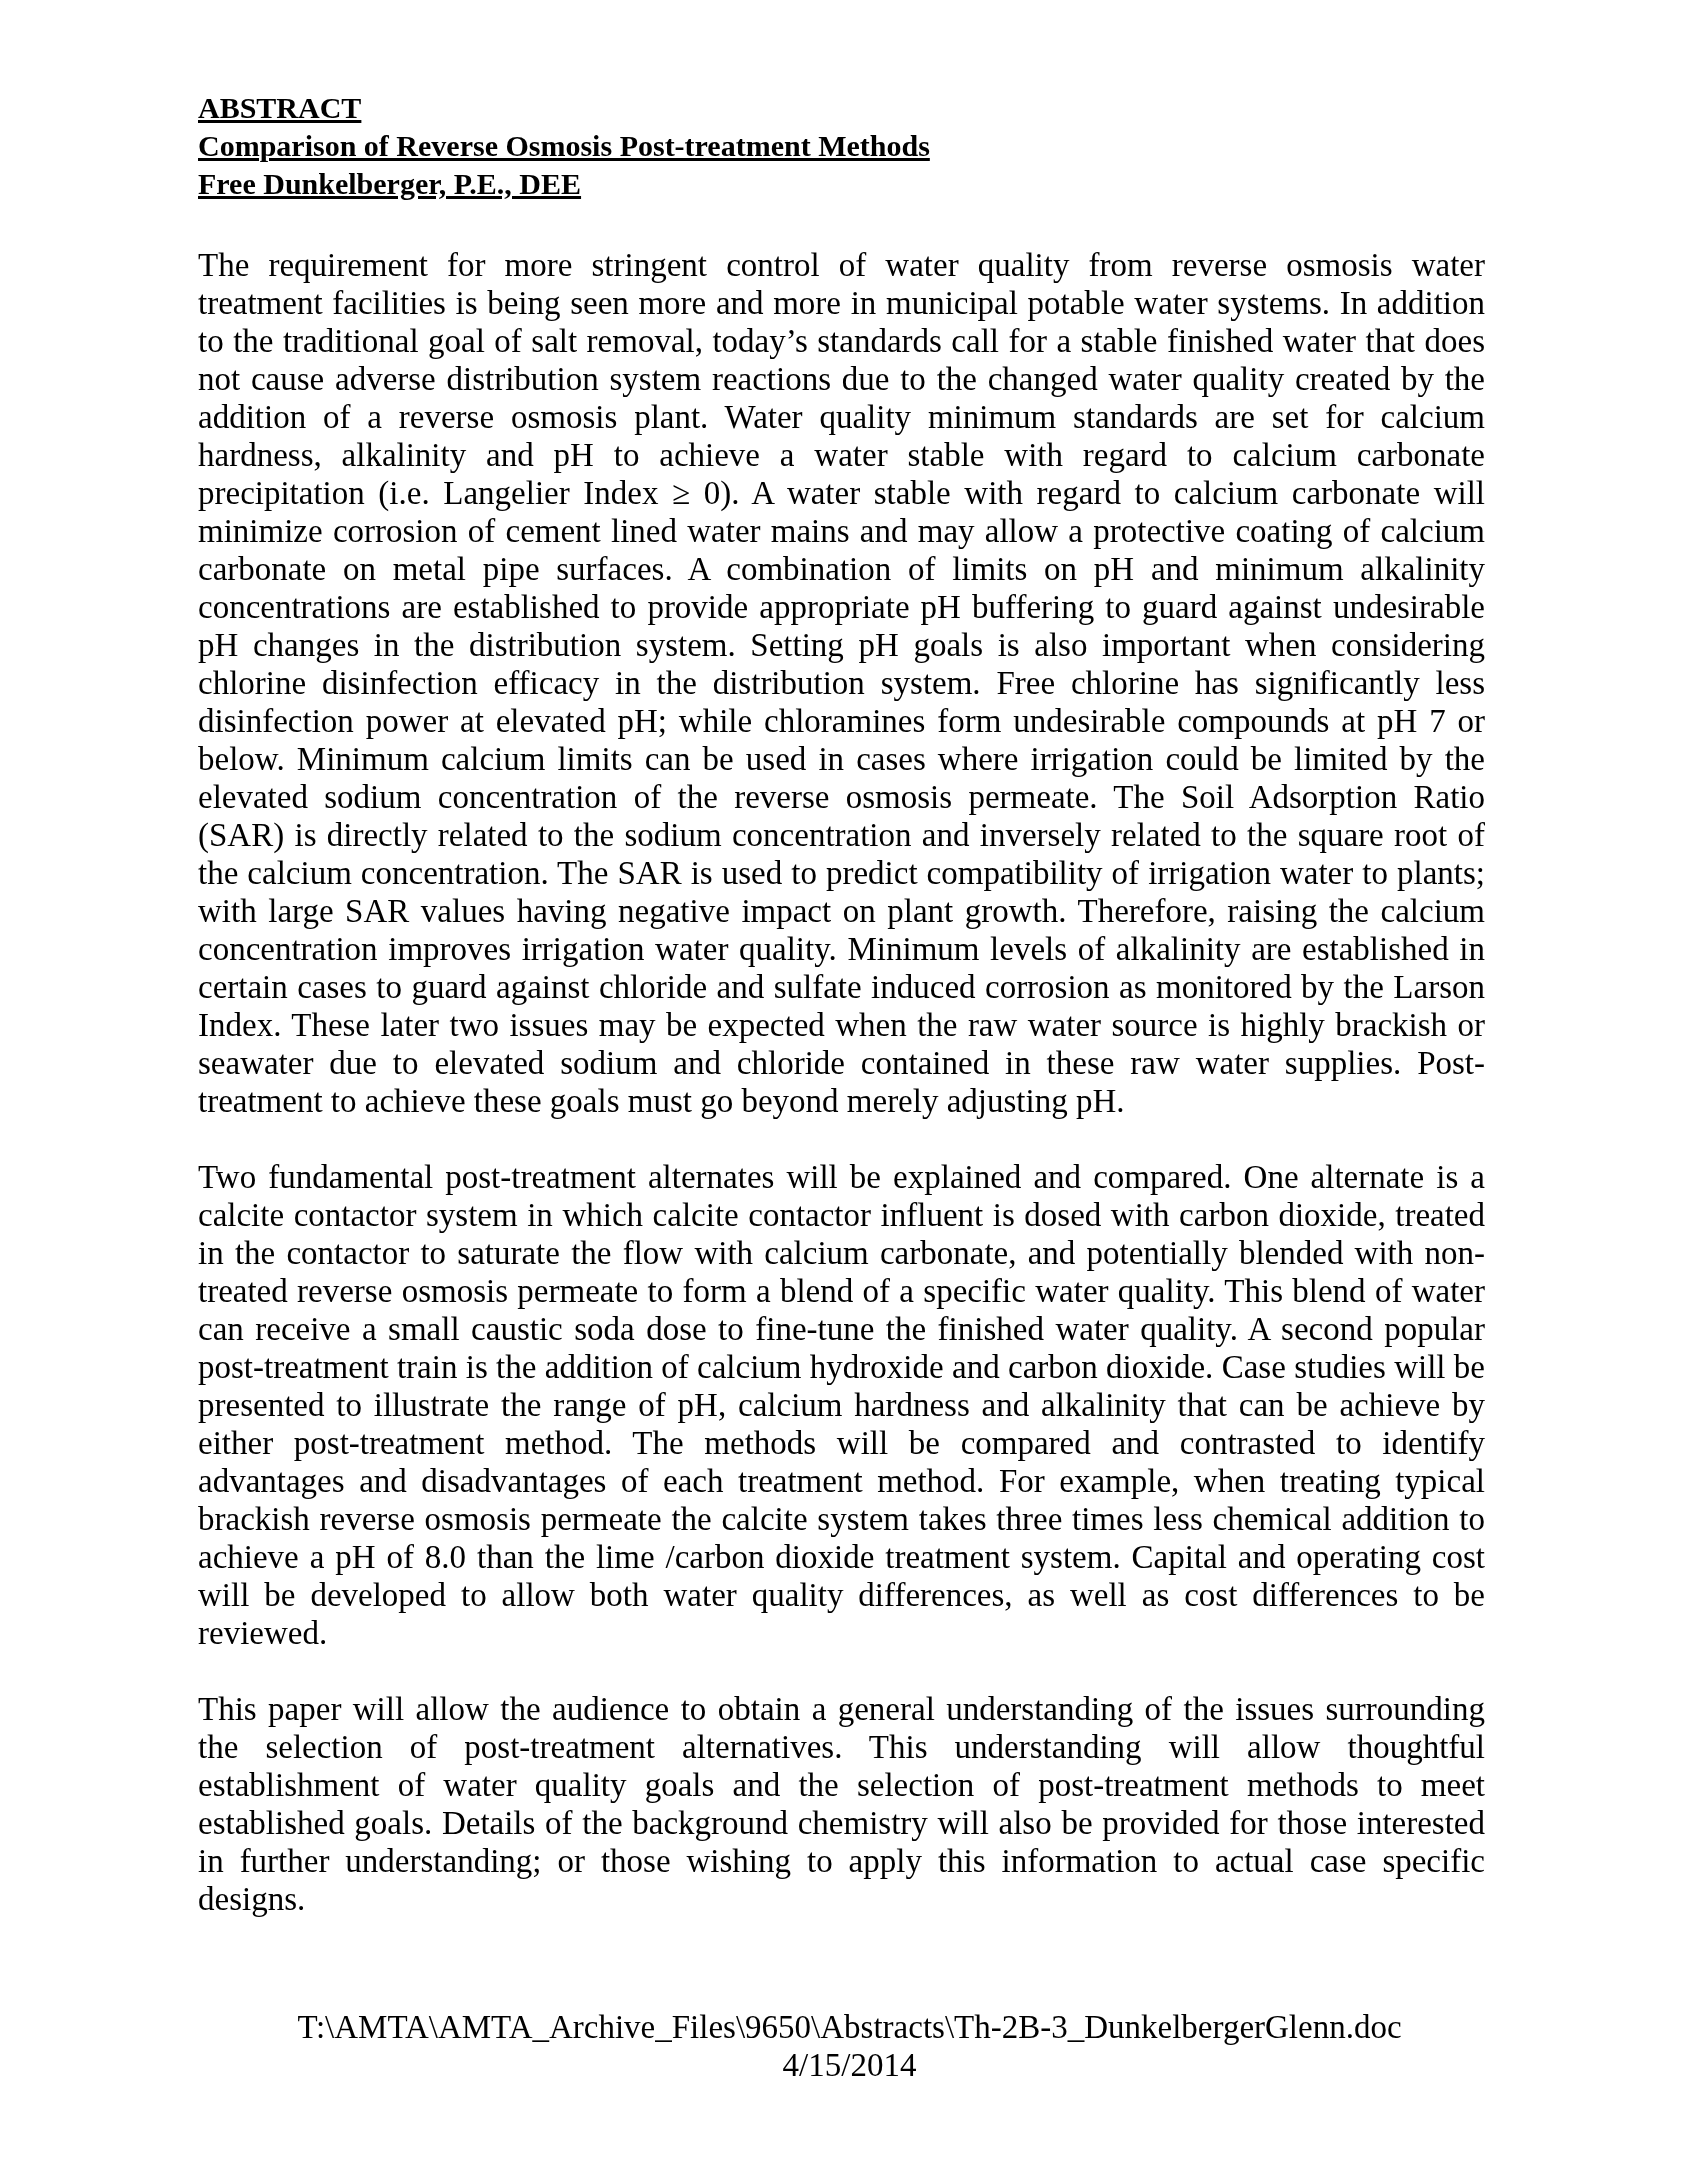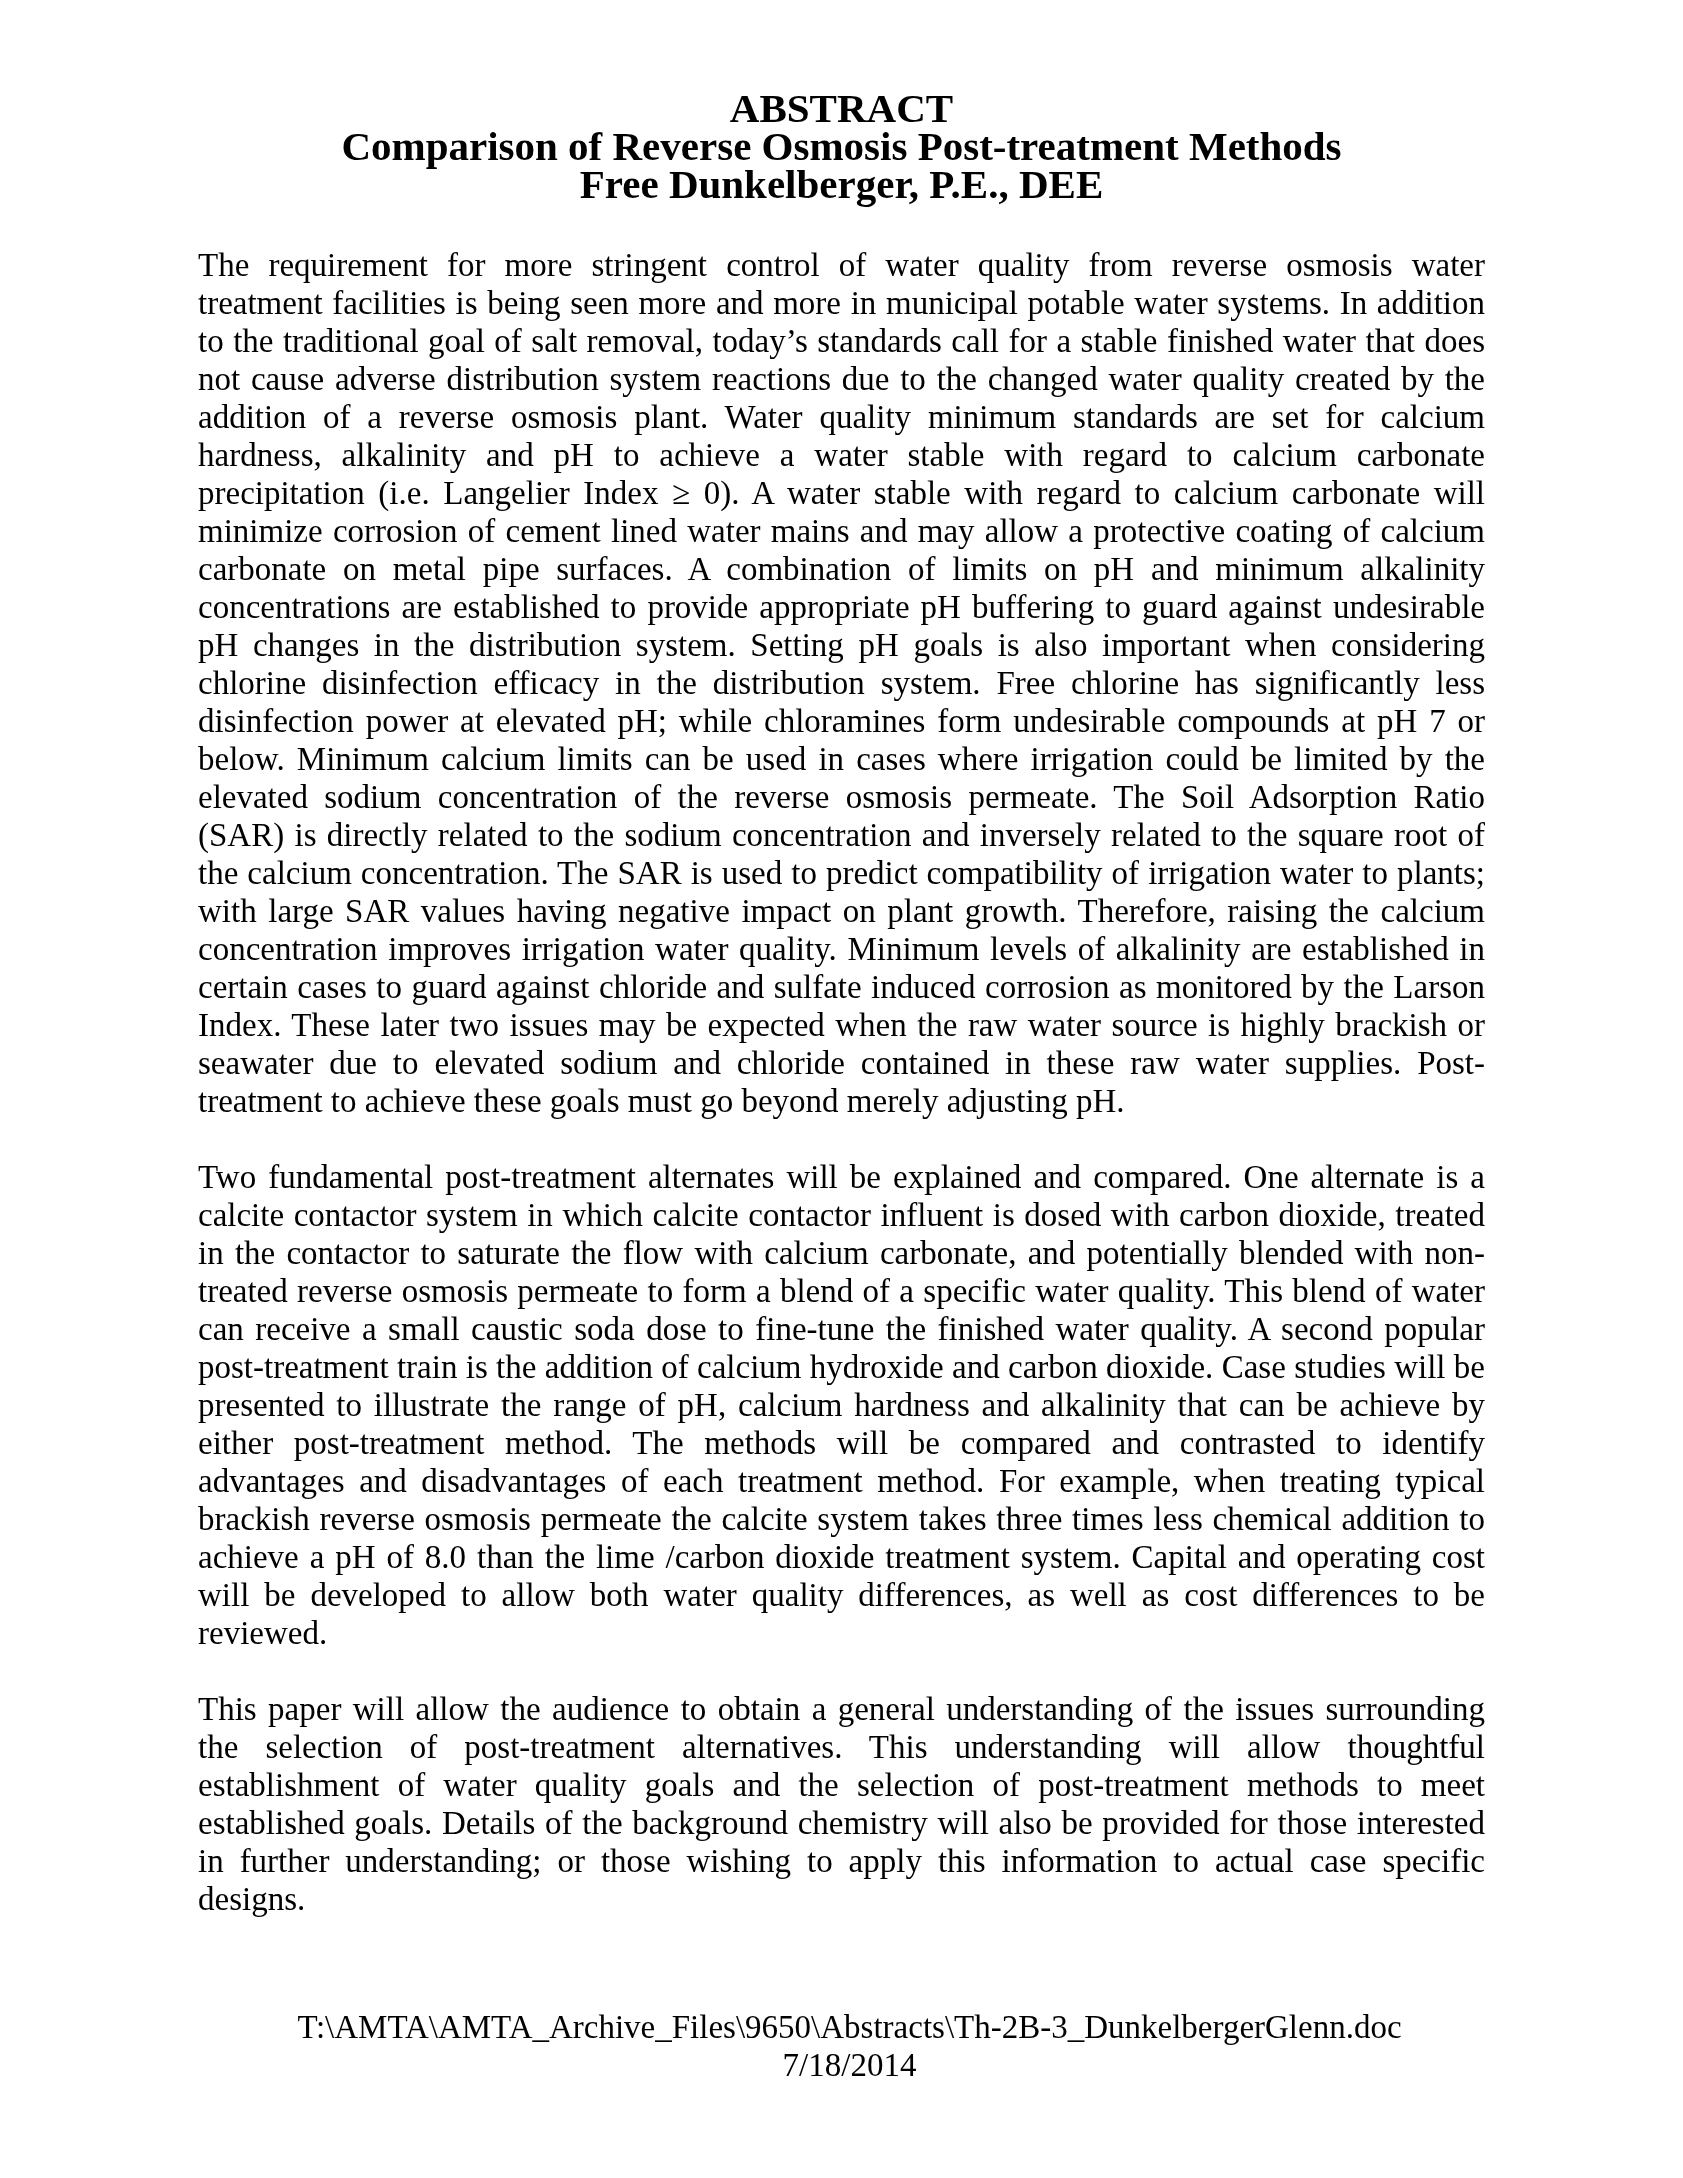--- a/index.html
+++ b/index.html
@@ -16,24 +16,24 @@
   .page {
     position: relative;
     box-sizing: border-box;
     width: 1683px;
     height: 2178px;
     padding: 89px 198px 0 198px;
     background: #ffffff;
     overflow: hidden;
   }
   .doc-header {
-    text-align: center;
     font-weight: bold;
-    font-size: 41px;
+    font-size: 30px;
     line-height: 38px;
+    text-decoration: underline;
   }
   .doc-body {
     display: block;
   }
   .body-para {
     font-size: 33px;
     line-height: 38px;
     text-align: justify;
     margin: 7px 0 38px 0;
   }
@@ -62,17 +62,17 @@
   </header>
 
   <main class="doc-body">
     <p class="body-para first">The requirement for more stringent control of water quality from reverse osmosis water treatment facilities is being seen more and more in municipal potable water systems.  In addition to the traditional goal of salt removal, today’s standards call for a stable finished water that does not cause adverse distribution system reactions due to the changed water quality created by the addition of a reverse osmosis plant.  Water quality minimum standards are set for calcium hardness, alkalinity and pH to achieve a water stable with regard to calcium carbonate precipitation (i.e. Langelier Index ≥ 0).  A water stable with regard to calcium carbonate will minimize corrosion of cement lined water mains and may allow a protective coating of calcium carbonate on metal pipe surfaces.  A combination of limits on pH and minimum alkalinity concentrations are established to provide appropriate pH buffering to guard against undesirable pH changes in the distribution system. Setting pH goals is also important when considering chlorine disinfection efficacy in the distribution system. Free chlorine has significantly less disinfection power at elevated pH; while chloramines form undesirable compounds at pH 7 or below.   Minimum calcium limits can be used in cases where irrigation could be limited by the elevated sodium concentration of the reverse osmosis permeate.  The Soil Adsorption Ratio (SAR) is directly related to the sodium concentration and inversely related to the square root of the calcium concentration.  The SAR is used to predict compatibility of irrigation water to plants; with large SAR values having negative impact on plant growth. Therefore, raising the calcium concentration improves irrigation water quality. Minimum levels of alkalinity are established in certain cases to guard against chloride and sulfate induced corrosion as monitored by the Larson Index.   These later two issues may be expected when the raw water source is highly brackish or seawater due to elevated sodium and chloride contained in these raw water supplies. Post-treatment to achieve these goals must go beyond merely adjusting pH.</p>
     <p class="body-para">Two fundamental post-treatment alternates will be explained and compared.  One alternate is a calcite contactor system in which calcite contactor influent is dosed with carbon dioxide, treated in the contactor to saturate the flow with calcium carbonate, and potentially blended with non-treated reverse osmosis permeate to form a blend of a specific water quality.    This blend of water can receive a small caustic soda dose to fine-tune the finished water quality.  A second popular post-treatment train is the addition of calcium hydroxide and carbon dioxide.  Case studies will be presented to illustrate the range of pH, calcium hardness and alkalinity that can be achieve by either post-treatment method.  The methods will be compared and contrasted to identify advantages and disadvantages of each treatment method.  For example, when treating typical brackish reverse osmosis permeate the calcite system takes three times less chemical addition to achieve a pH of 8.0 than the lime /carbon dioxide treatment system.    Capital and operating cost will be developed to allow both water quality differences, as well as cost differences to be reviewed.</p>
     <p class="body-para">This paper will allow the audience to obtain a general understanding of the issues surrounding the selection of post-treatment alternatives.    This understanding will allow thoughtful establishment of water quality goals and the selection of post-treatment methods to meet established goals.  Details of the background chemistry will also be provided for those interested in further understanding; or those wishing to apply this information to actual case specific designs.</p>
   </main>
 
   <footer class="doc-footer">
     <div>T:\AMTA\AMTA_Archive_Files\9650\Abstracts\Th-2B-3_DunkelbergerGlenn.doc</div>
-    <div>7/18/2014</div>
+    <div>4/15/2014</div>
   </footer>
 
 </div>
 
 
 </body></html>

